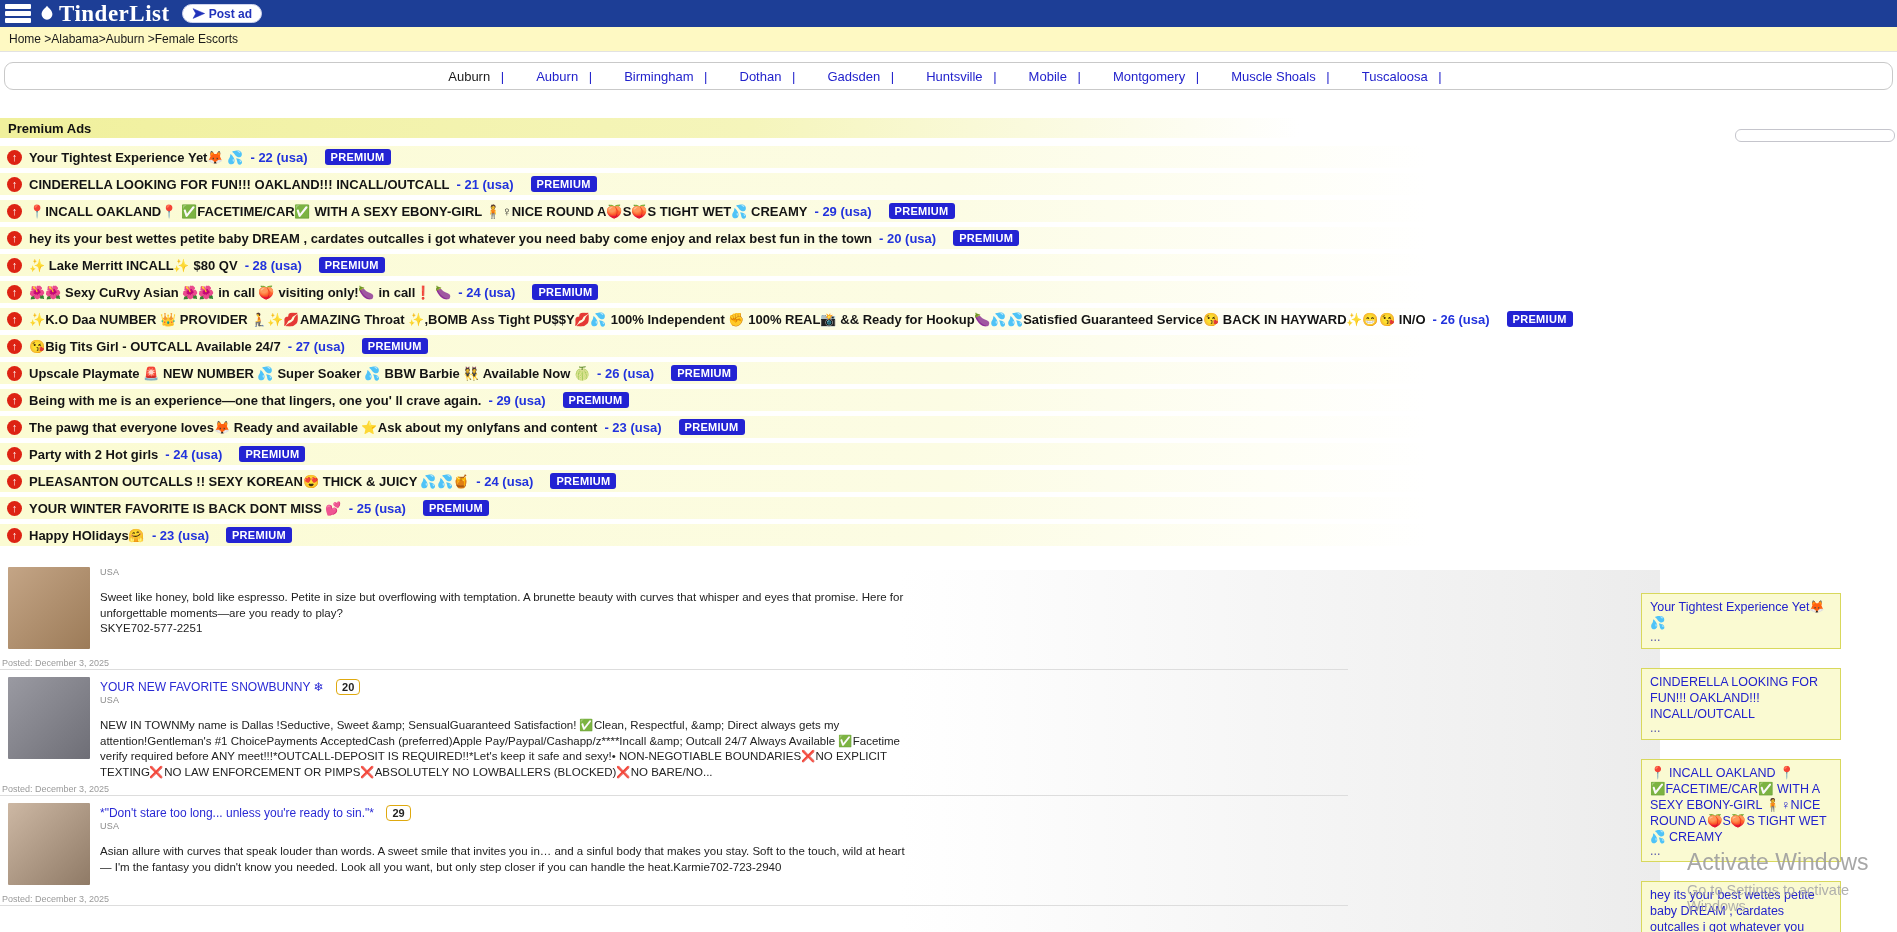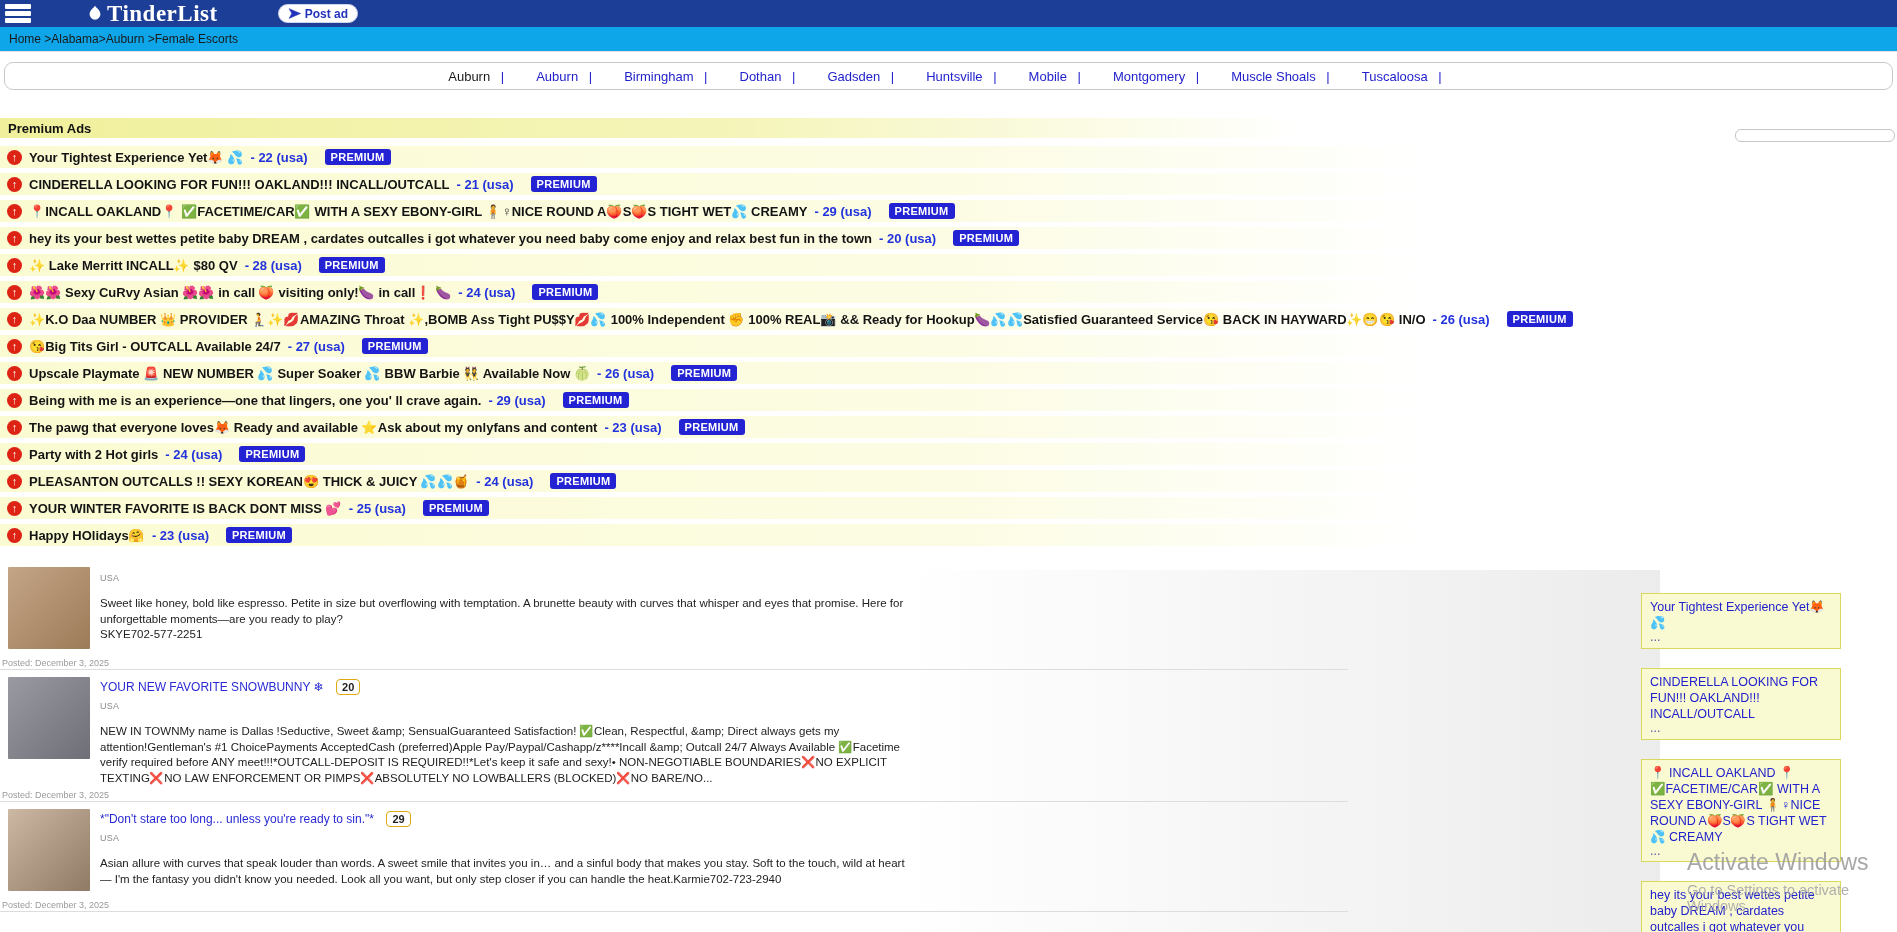--- a/index.html
+++ b/index.html
@@ -1,31 +1,31 @@
 <!DOCTYPE html>
 <html><head>
 <meta charset="utf-8">
 <style>
   html,body{margin:0;padding:0;}
   body{
     width:1897px;height:932px;overflow:hidden;position:relative;
     background:#ffffff;font-family:"Liberation Sans",sans-serif;color:#111;
   }
   
-  .topbar{height:27px;background:#1d3e96;display:flex;align-items:center;position:relative;gap:48px;}
+  .topbar{height:27px;background:#1d3e96;display:flex;align-items:center;position:relative;}
   .hamburger{width:26px;height:19px;margin:0 6px 0 5px;display:flex;flex-direction:column;justify-content:space-between;cursor:pointer;}
   .hamburger span{display:block;height:5px;background:#fff;border-radius:1px;}
   .logo{display:flex;align-items:center;color:#fff;}
   .logo-icon{width:20px;height:20px;margin-right:2px;display:inline-flex;align-items:center;}
   .logo-text{font-family:"Liberation Serif",serif;font-size:23px;font-weight:bold;letter-spacing:.5px;line-height:23px;}
   .post-ad{margin-left:12px;background:#fff;border:1px solid #cfd4ee;border-radius:10px;height:19px;
     display:inline-flex;align-items:center;gap:4px;padding:0 9px;cursor:pointer;
     color:#2233bb;font-size:12px;font-weight:bold;font-family:"Liberation Sans",sans-serif;justify-content:space-between;}
   
-  .breadcrumb-bar{height:24px;background:#0ea5e9;border-bottom:1px solid #e2e2e2;display:flex;align-items:center;}
+  .breadcrumb-bar{height:24px;background:#fef9c3;border-bottom:1px solid #e2e2e2;display:flex;align-items:center;}
   .breadcrumb-bar span{font-size:12px;color:#1a1a1a;margin-left:9px;cursor:pointer;}
   
   .city-box{margin:10px 4px 0 4px;height:26px;background:#fff;border:1px solid #c9c9c9;border-radius:9px;
     display:flex;align-items:center;justify-content:center;font-size:13px;gap:25px;}
   .city-link{color:#2222cc;text-decoration:none;cursor:pointer;}
   .city-link.current{color:#1a1a1a;cursor:default;}
   .city-sep{color:#2222cc;margin:0 7px;}
   
   .premium-head{margin-top:28px;height:20px;width:1560px;
     background:linear-gradient(to right,#f0f09c 0px,#f5f5bb 750px,#ffffff 1300px);
@@ -46,21 +46,21 @@
   .listings-bg{position:absolute;left:900px;top:570px;width:760px;height:362px;
     background:linear-gradient(to right,#ffffff,#ececec);z-index:0;}
   .date-head{font-size:13px;color:#1a1a1a;padding:4px 0 6px 8px;border-bottom:1px solid #cfcfcf;}
   .listing{position:relative;border-bottom:1px solid #dddddd;min-height:88px;padding:7px 0 14px 0;background:transparent;}
   .thumb{position:absolute;left:8px;top:7px;width:82px;height:82px;border-radius:1px;cursor:pointer;
     background:linear-gradient(135deg,#b0a090,#7c6c5c);}
   .lbody{margin-left:100px;width:815px;}
   .ltitle{font-size:12px;color:#2a2ad4;text-decoration:none;cursor:pointer;}
   .agebadge{display:inline-block;border:1px solid #dfa90f;border-radius:4px;background:#fff;
     font-size:11px;font-weight:bold;color:#222;padding:0px 5px;margin-left:8px;line-height:14px;}
-  .lloc{font-size:9px;color:#8a8a8a;margin-top:6px;letter-spacing:.3px;}
+  .lloc{font-size:9px;color:#8a8a8a;margin-top:0;letter-spacing:.3px;}
   .ldesc{font-size:11.5px;color:#222;margin-top:13px;line-height:1.35;}
   .lcontact{font-size:11.5px;color:#222;margin-top:1px;}
   .lposted{position:absolute;left:2px;bottom:1px;font-size:9px;color:#9a9a9a;}
   
   .sidebar{position:absolute;left:1641px;top:593px;width:200px;z-index:3;}
   .sbox{box-sizing:border-box;width:200px;background:#fafad2;border:1px solid #d8d85c;
     padding:5px 8px 3px 8px;margin-bottom:19px;cursor:pointer;}
   .stitle{font-size:12.5px;color:#2222cc;text-decoration:none;line-height:1.28;display:block;cursor:pointer;}
   .smore{font-size:12.5px;color:#5555aa;line-height:1.1;}
   

